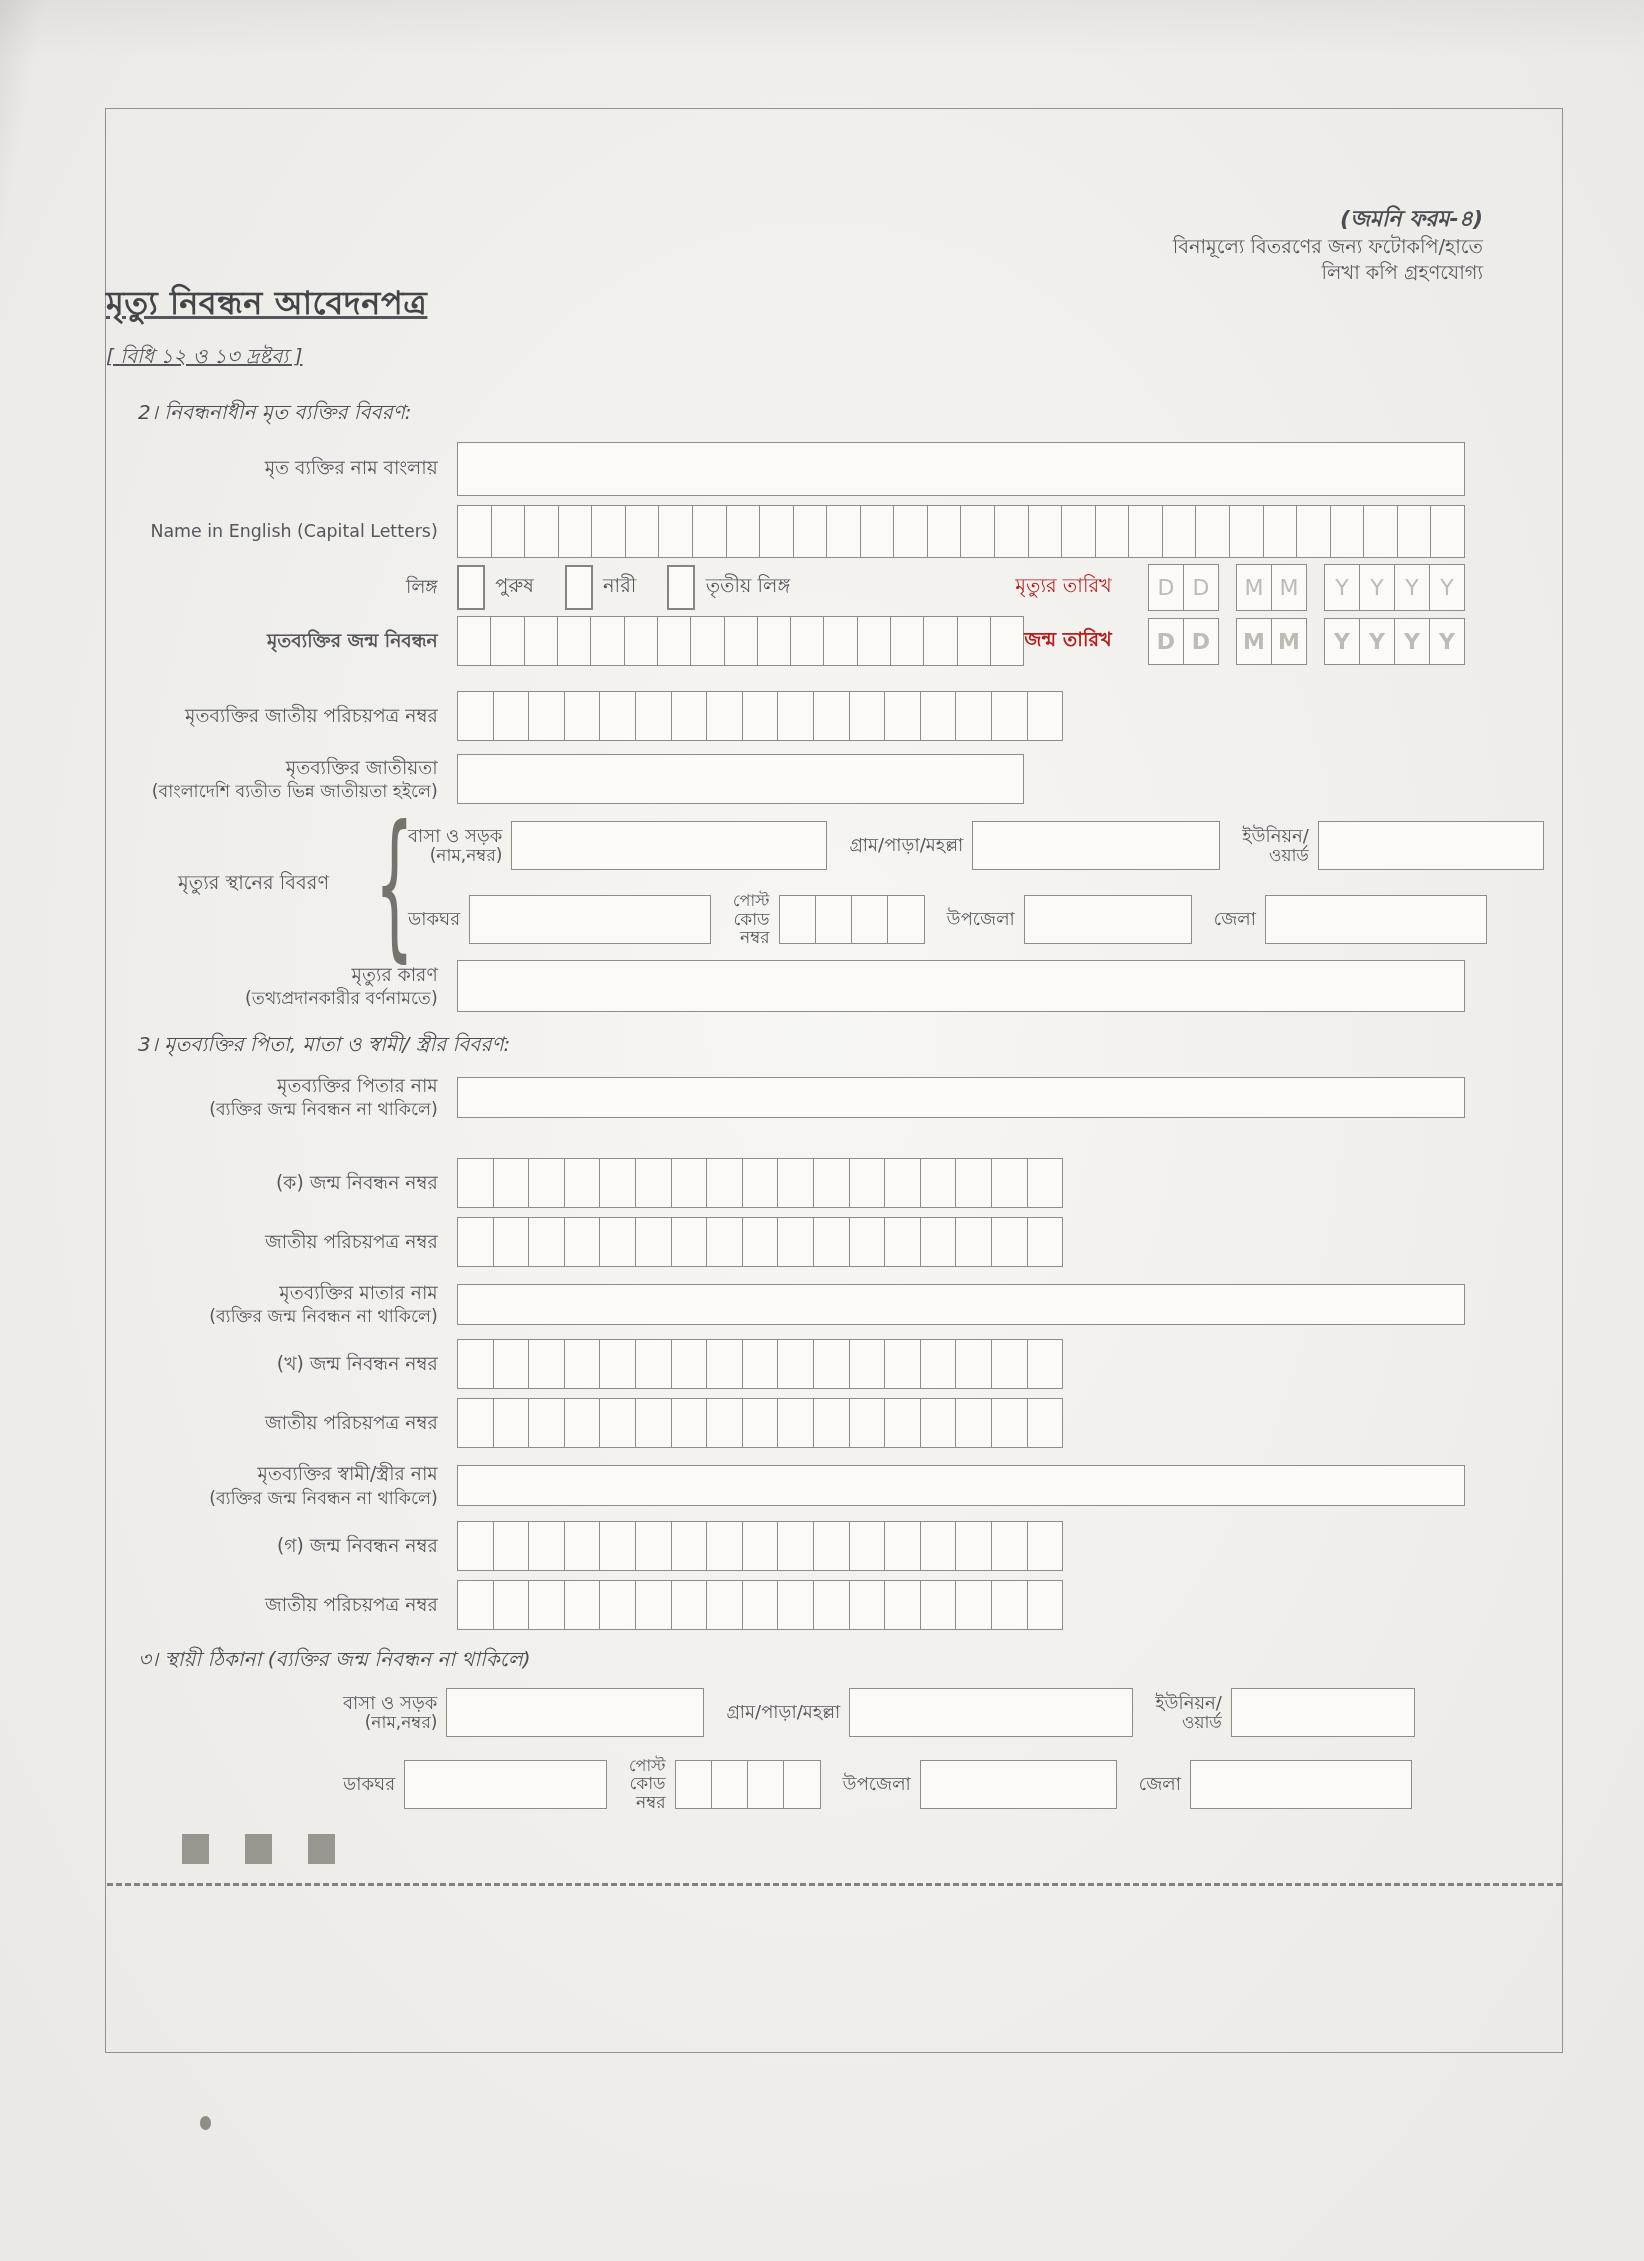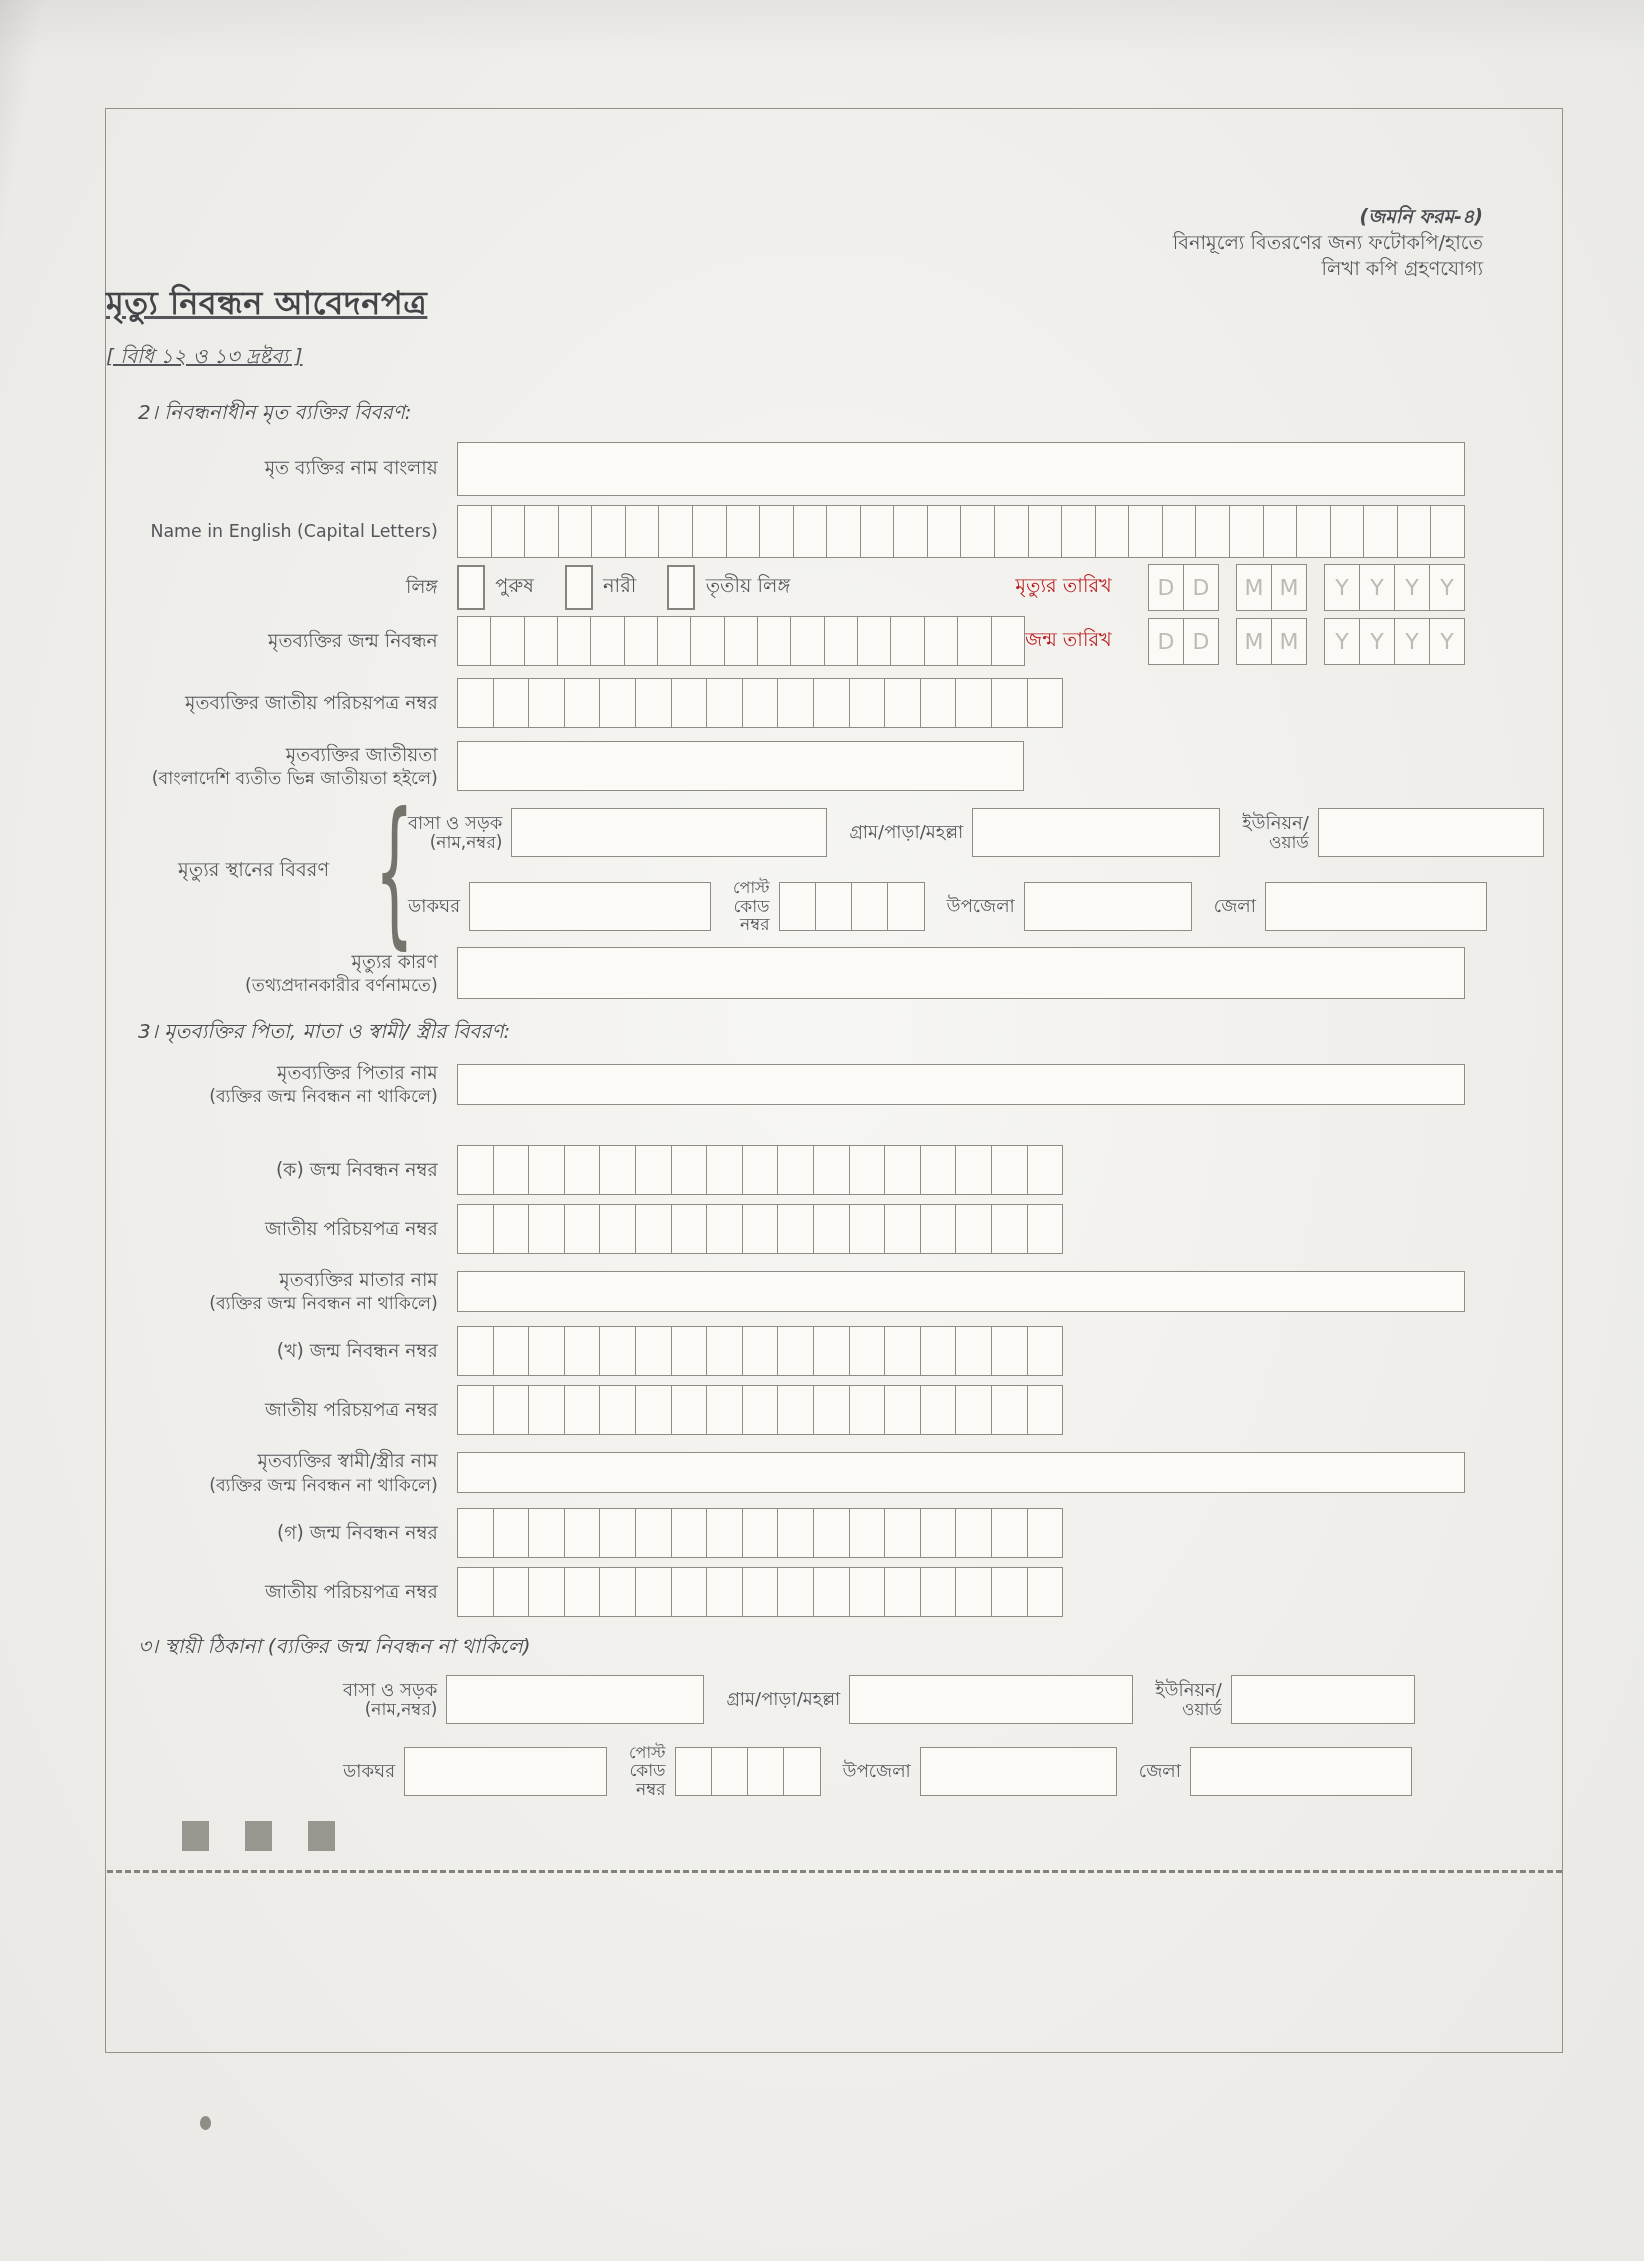--- a/index.html
+++ b/index.html
@@ -18,21 +18,21 @@
       linear-gradient(180deg, rgba(60,60,60,.06), rgba(0,0,0,0) 58px),
       radial-gradient(ellipse at 50% 45%, rgba(255,255,255,.35), rgba(0,0,0,.035) 95%);
   }
   .frame{
     position:absolute;left:105px;top:108px;
     width:1458px;height:1945px;
     border:1.9px solid #93928a;
     box-sizing:border-box;
   }
   .corner{position:absolute;top:95px;right:79px;text-align:right;line-height:1.35;}
-  .corner .form-ref{font-size:19px;font-weight:bold;font-style:italic;color:#4c4d52;}
+  .corner .form-ref{font-size:22px;font-weight:bold;font-style:italic;color:#4c4d52;}
   .corner .note{font-size:19.3px;color:#55565b;}
   .title-wrap{text-align:left;margin-top:169px;text-decoration:underline;}
   .title-wrap h1{margin:0;font-size:32px;font-weight:bold;color:#444549;letter-spacing:0.6px;}
   .title-wrap .subtitle{margin-top:9px;font-size:20px;font-style:italic;color:#55565b;}
   .content{padding:23px 97px 0 32px;}
   .sec-heading{font-size:20px;font-style:italic;color:#4c4d52;margin:0 0 11.6px 0;}
   .sec-heading.s2{margin-top:17px;}
   .sec-heading.s3{margin-top:14px;}
 
   .row{display:flex;align-items:center;margin-bottom:9px;}
@@ -169,21 +169,21 @@
             </div>
           <div class="dcells">
               <div class="cell">Y</div>
               <div class="cell">Y</div>
               <div class="cell">Y</div>
               <div class="cell">Y</div>
             </div>
         </div>
       </div>
 
-      <div class="row" style="margin-bottom:12px;">
+      <div class="row" style="margin-bottom:25px;font-weight:bold;">
         <div class="row-label">মৃতব্যক্তির জন্ম নিবন্ধন</div>
         <div class="cells reg">
             <div class="cell"></div>
             <div class="cell"></div>
             <div class="cell"></div>
             <div class="cell"></div>
             <div class="cell"></div>
             <div class="cell"></div>
             <div class="cell"></div>
             <div class="cell"></div>

